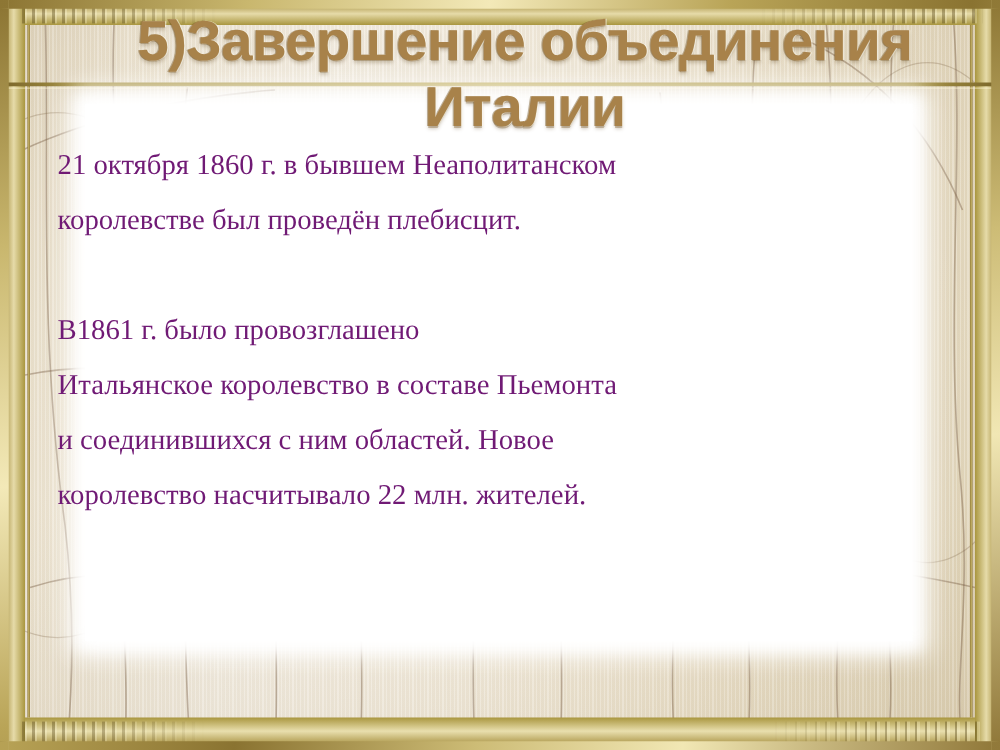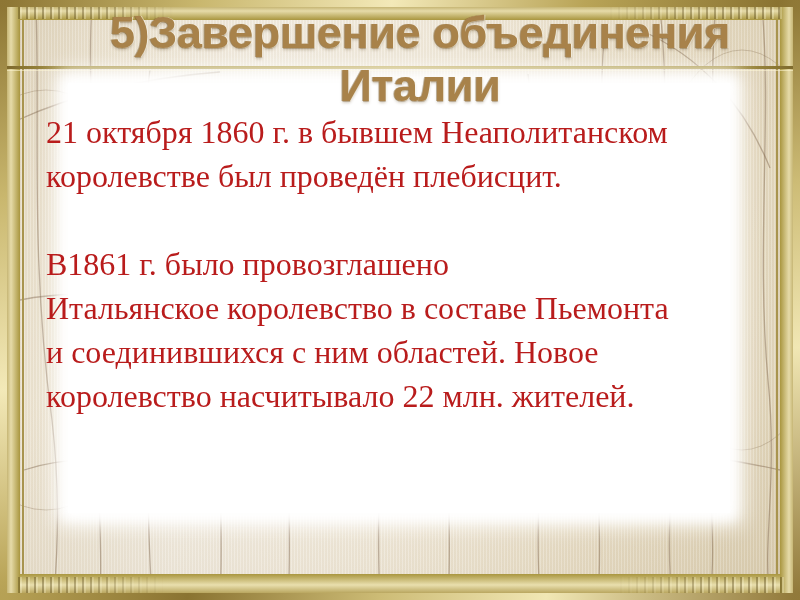--- a/index.html
+++ b/index.html
@@ -170,23 +170,23 @@
     z-index: -1;
   }
 
   .body-text {
     position: absolute;
     left: 46px;
     top: 110px;
     width: 712px;
     z-index: 5;
     font-family: "Liberation Serif", serif;
-    font-size: 32px;
+    font-size: 23px;
     line-height: 44px;
-    color: #b91c1c;
+    color: #701a75;
     white-space: pre-line;
   }
 </style>
 </head>
 <body>
 
 <div id="slide">
 
   <div class="bg-base"></div>
   <div class="bg-weave"></div>

